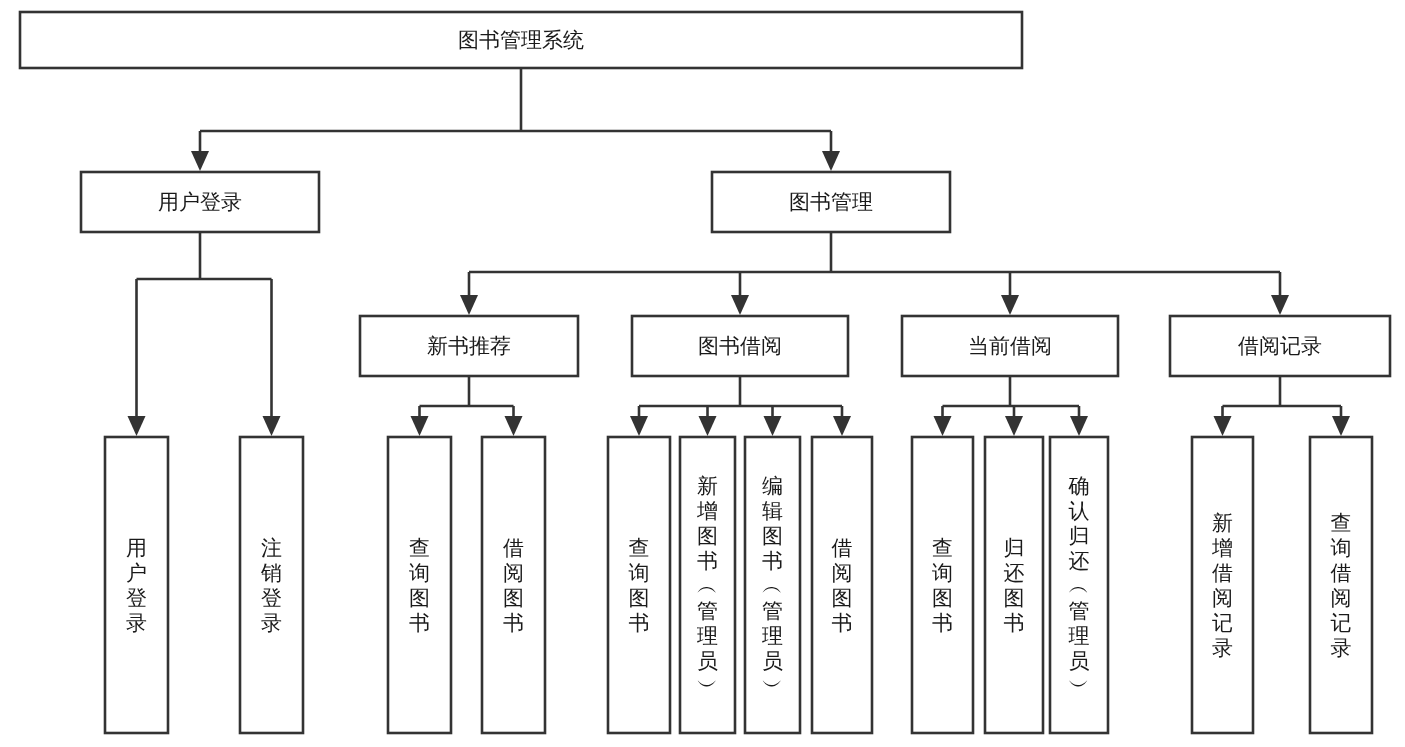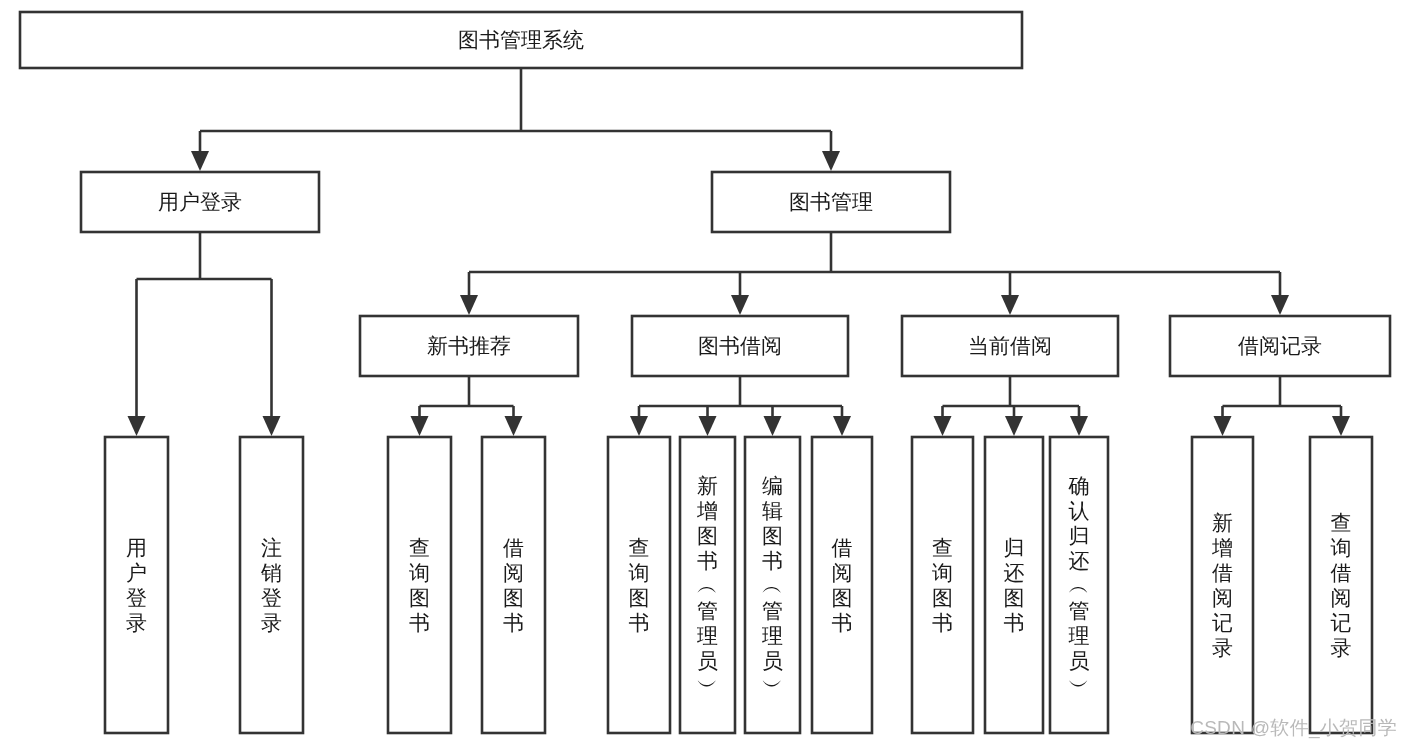--- a/index.html
+++ b/index.html
@@ -216,14 +216,13 @@
         <g>
           <rect x="1192" y="437" width="61" height="296" class="node-box"></rect>
           <text x="1222.5" y="530" class="node-label-v"><tspan x="1222.5" dy="0">新</tspan><tspan x="1222.5" dy="25">增</tspan><tspan x="1222.5" dy="25">借</tspan><tspan x="1222.5" dy="25">阅</tspan><tspan x="1222.5" dy="25">记</tspan><tspan x="1222.5" dy="25">录</tspan></text>
         </g>
         <g>
           <rect x="1310" y="437" width="62" height="296" class="node-box"></rect>
           <text x="1341" y="530" class="node-label-v"><tspan x="1341" dy="0">查</tspan><tspan x="1341" dy="25">询</tspan><tspan x="1341" dy="25">借</tspan><tspan x="1341" dy="25">阅</tspan><tspan x="1341" dy="25">记</tspan><tspan x="1341" dy="25">录</tspan></text>
         </g>
       </g>
   </svg>
-  <div class="watermark">CSDN @软件_小贺同学</div>
 </div>
 
 </body></html>

